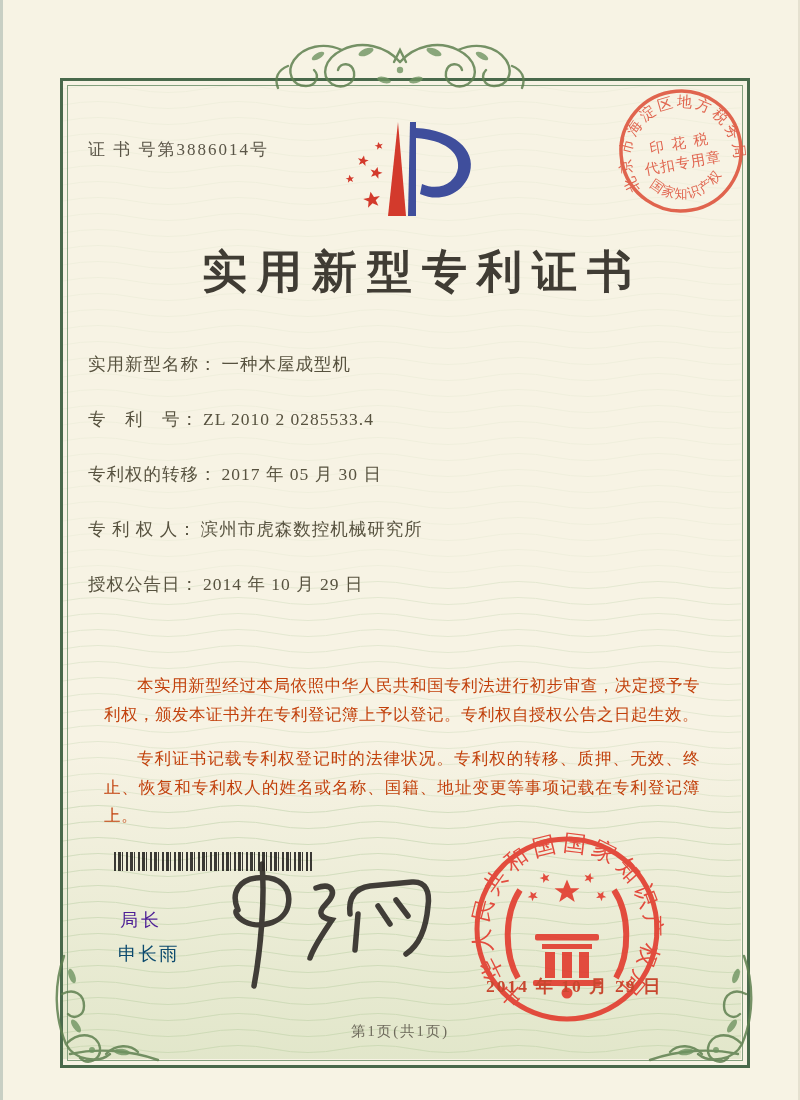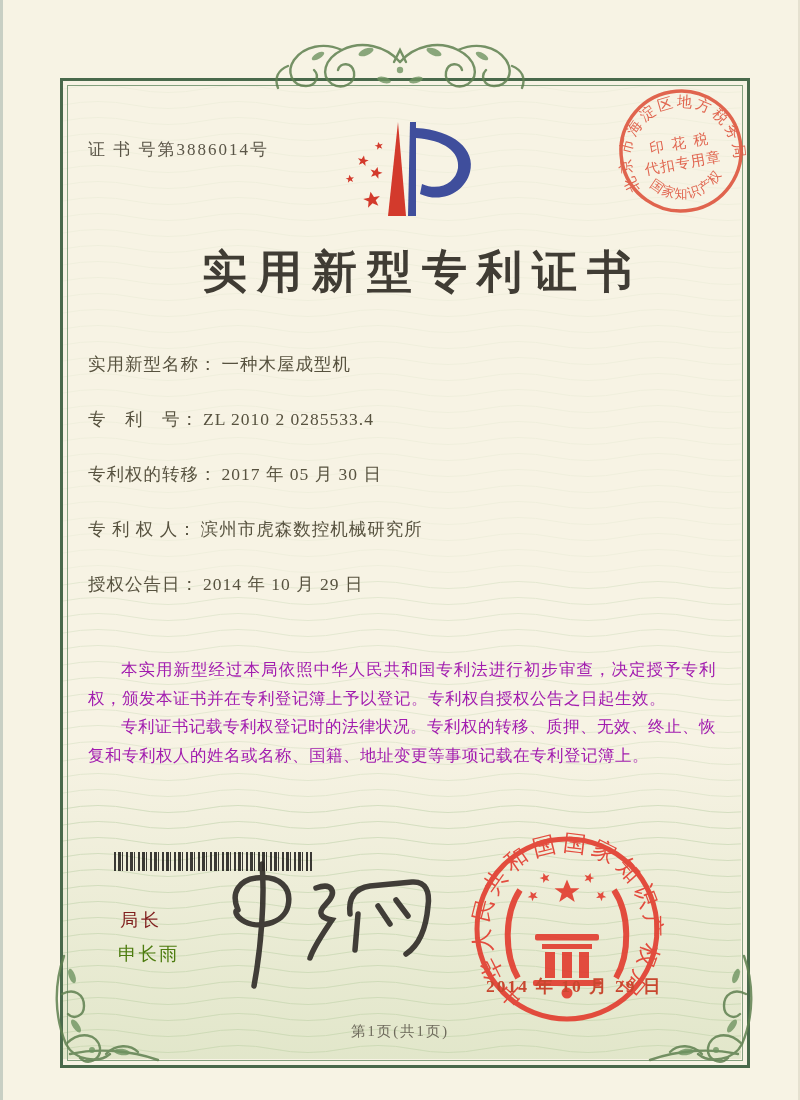--- a/index.html
+++ b/index.html
@@ -28,35 +28,35 @@
     position:absolute;left:0;top:242px;width:800px;text-align:center;
     font-size:45px;font-weight:700;letter-spacing:10px;color:#403c34;padding-left:22px;
   }
 
   .fields{position:absolute;left:88px;top:352px;width:620px;}
   .field-row{height:55px;font-size:17.5px;color:#57523f;letter-spacing:1px;white-space:nowrap;}
   .field-row .value{margin-left:4px;}
 
   .paragraphs{position:absolute;left:88px;top:656px;width:628px;}
   .para{
-    font-size:16.5px;line-height:28.5px;color:#a21caf;text-align:justify;
-    text-indent:2em;margin:0;letter-spacing:.5px;
+    font-size:16.5px;line-height:28.5px;color:#c2410c;text-align:justify;
+    text-indent:2em;margin:16px;letter-spacing:.5px;
   }
 
   .barcode{
     position:absolute;left:114px;top:852px;width:198px;height:19px;
     background:repeating-linear-gradient(90deg,
       #22201e 0 2px,transparent 2px 4px,
       #22201e 4px 7px,transparent 7px 8px,
       #22201e 8px 9px,transparent 9px 12px);
     opacity:.88;
   }
 
-  .sig-role{position:absolute;left:120px;top:908px;font-size:18px;color:#7f1d1d;letter-spacing:3px;}
-  .sig-name{position:absolute;left:118px;top:941px;font-size:18.5px;color:#4d7c0f;letter-spacing:2px;}
+  .sig-role{position:absolute;left:120px;top:908px;font-size:18px;color:#4c1d95;letter-spacing:3px;}
+  .sig-name{position:absolute;left:118px;top:941px;font-size:18.5px;color:#0c4a6e;letter-spacing:2px;}
   .signature-svg{position:absolute;left:198px;top:856px;}
 
   .seal-svg{position:absolute;left:468px;top:830px;}
   .seal-date{
     position:absolute;left:486px;top:974px;width:200px;
     font-size:17.5px;color:#c8472f;letter-spacing:2px;font-weight:600;
   }
 
   .footer{
     position:absolute;left:0;top:1022px;width:800px;text-align:center;

